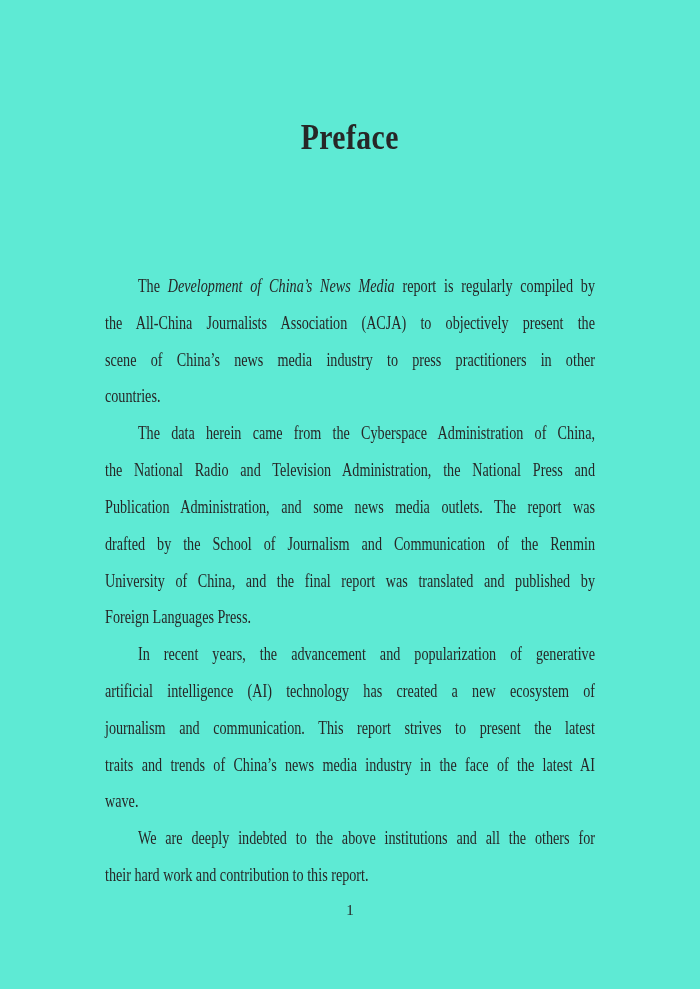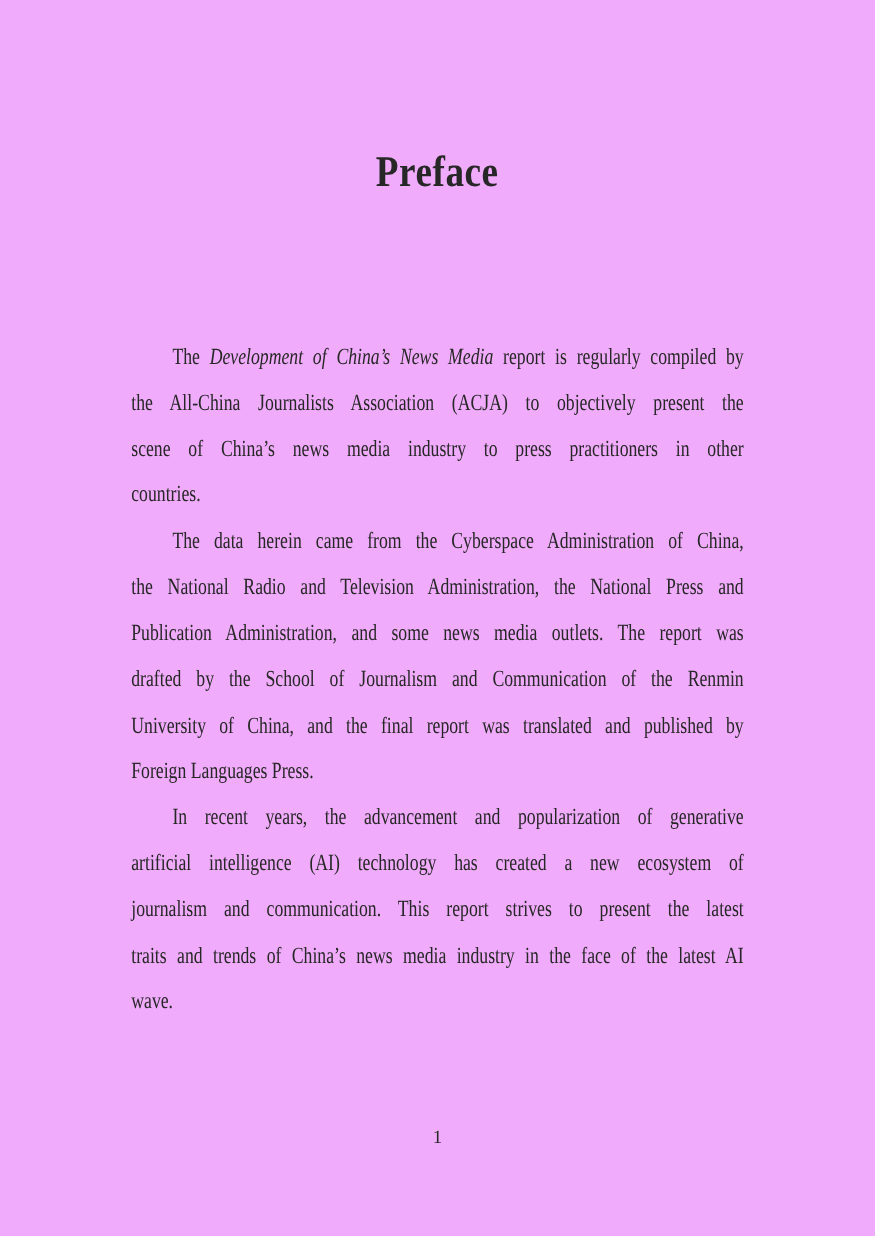--- a/index.html
+++ b/index.html
@@ -4,21 +4,21 @@
 <style>
   html, body {
     margin: 0;
     padding: 0;
     background: #ffffff;
   }
   .page {
     position: relative;
     width: 700px;
     height: 989px;
-    background: #f0abfc;
+    background: #5eead4;
     color: #272727;
     font-family: "Liberation Serif", "DejaVu Serif", serif;
     overflow: hidden;
   }
   .title-wrap {
     position: absolute;
     top: 120px;
     left: 0;
     width: 700px;
     margin: 0;
@@ -89,16 +89,20 @@
         <div class="line"><span class="seg">University of China, and the final report was translated and published by</span></div>
         <div class="line last"><span class="seg">Foreign Languages Press.</span></div>
       </div>
       <div class="paragraph">
         <div class="line first"><span class="seg">In recent years, the advancement and popularization of generative</span></div>
         <div class="line"><span class="seg">artificial intelligence (AI) technology has created a new ecosystem of</span></div>
         <div class="line"><span class="seg">journalism and communication. This report strives to present the latest</span></div>
         <div class="line"><span class="seg">traits and trends of China’s news media industry in the face of the latest AI</span></div>
         <div class="line last"><span class="seg">wave.</span></div>
       </div>
+      <div class="paragraph">
+        <div class="line first"><span class="seg">We are deeply indebted to the above institutions and all the others for</span></div>
+        <div class="line last"><span class="seg">their hard work and contribution to this report.</span></div>
+      </div>
     </div>
 
   <div class="folio">1</div>
 </div>
 
 </body></html>

